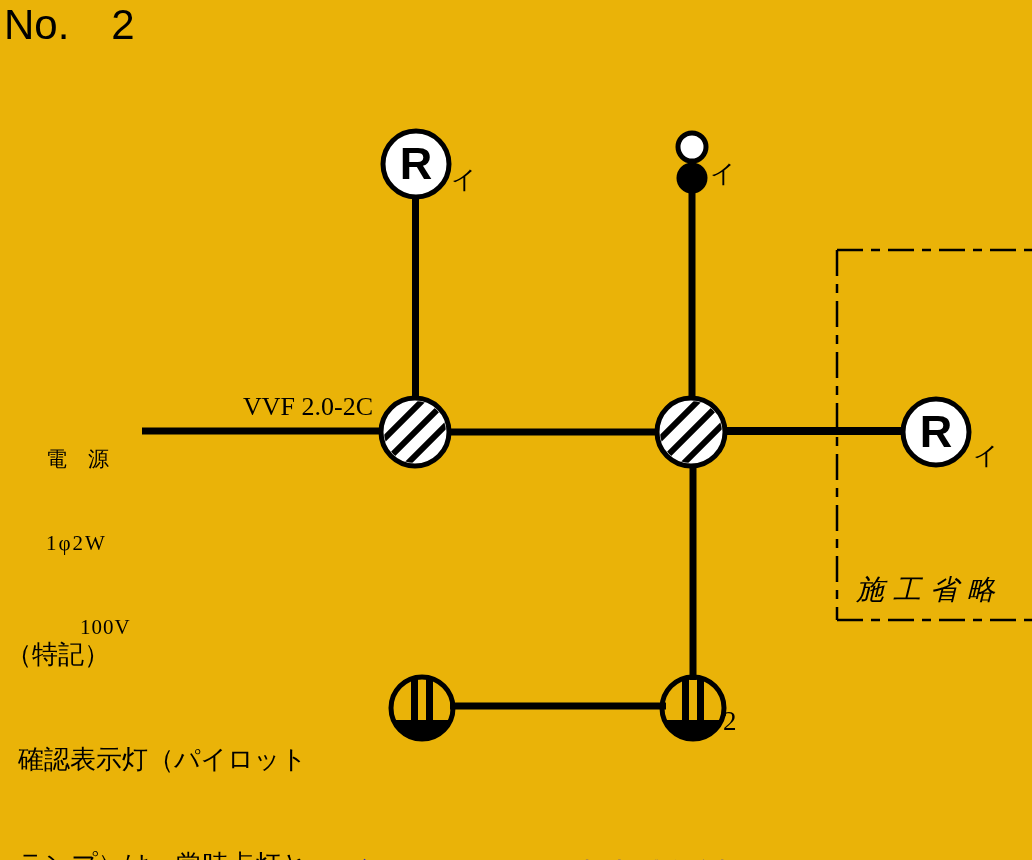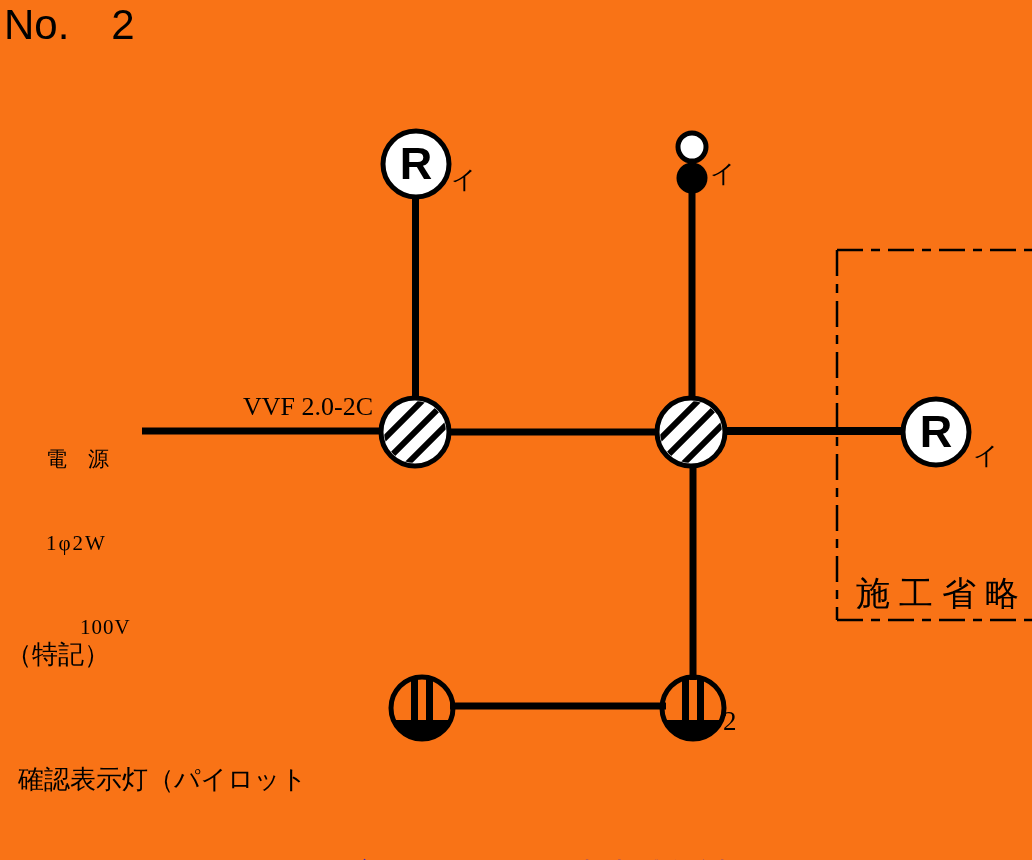--- a/index.html
+++ b/index.html
@@ -1,16 +1,16 @@
 <!DOCTYPE html>
 <html><head>
 <meta charset="utf-8">
 <style>
   html,body{margin:0;padding:0;background:#fff;}
-  .stage{position:relative;width:1032px;height:860px;background:#f97316;overflow:hidden;
+  .stage{position:relative;width:1032px;height:860px;background:#eab308;overflow:hidden;
          font-family:"Liberation Serif","DejaVu Serif",serif;color:#000;}
   .abs{position:absolute;}
   .sans{font-family:"Liberation Sans","DejaVu Sans",sans-serif;}
   .serif{font-family:"Liberation Serif","DejaVu Serif",serif;}
 
   .page-title{left:4px;top:2px;font-size:42px;line-height:1.1;letter-spacing:0;white-space:pre;}
 
   .power-block{left:46px;top:389px;font-size:21px;line-height:28px;white-space:pre;}
   .power-block .ln2{letter-spacing:2px;}
   .power-block .ln3{letter-spacing:1px;margin-left:34px;}
@@ -22,24 +22,24 @@
   .mark-rosette{left:710px;top:161px;}
   .mark-right{left:973px;top:443px;}
 
   .r-letter{width:80px;height:80px;line-height:80px;text-align:center;
             font-size:45px;font-weight:600;}
   .r-top{left:376px;top:124px;}
   .r-right{left:896px;top:392px;}
 
   .outlet-count{left:723px;top:708px;font-size:27px;line-height:1;}
 
-  .omission-label{left:856px;top:571px;font-size:34px;letter-spacing:9px;white-space:pre;}
+  .omission-label{left:856px;top:571px;font-size:28px;letter-spacing:9px;white-space:pre;font-style:italic;}
 
   .note-block{left:6px;top:567px;font-size:26px;line-height:35px;white-space:pre;}
-  .note-block .indent{margin-left:12px;margin-top:20px;}
+  .note-block .indent{margin-left:12px;}
 
   .caption{left:0;top:770px;width:1032px;text-align:center;
            font-size:32px;line-height:42px;font-weight:500;white-space:pre;}
 
   svg{position:absolute;left:0;top:0;}
 </style>
 </head>
 <body>
 
 <div class="stage">

